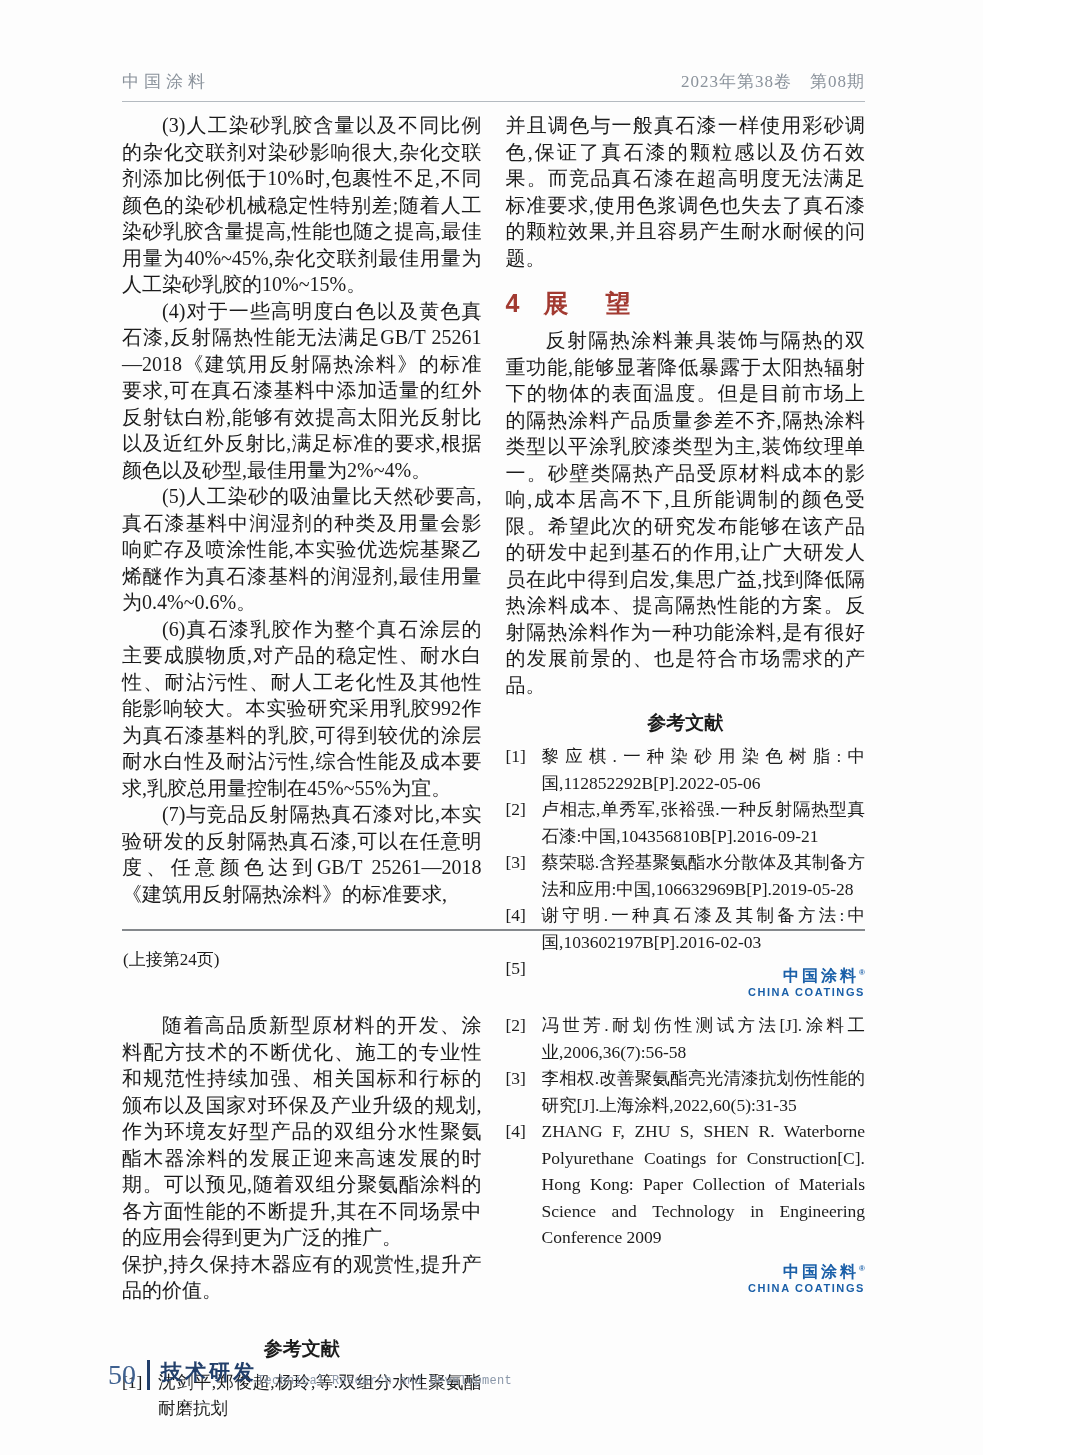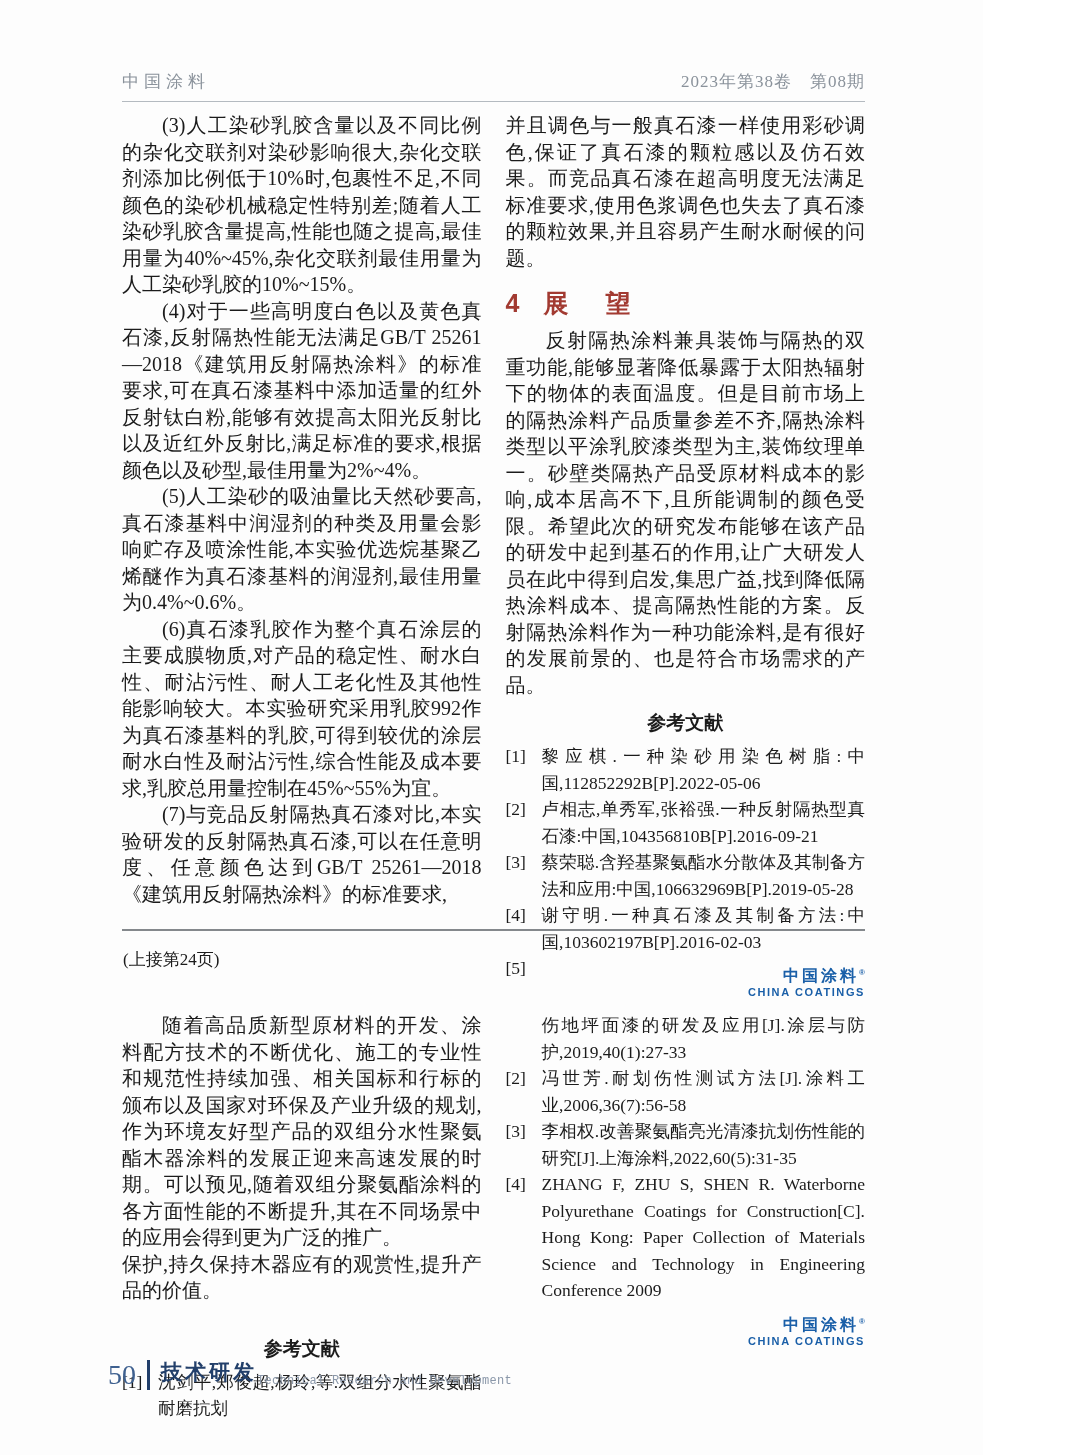--- a/index.html
+++ b/index.html
@@ -145,21 +145,20 @@
 
       <div class="refs-title" style="margin-top:32px;">参考文献</div>
 
       <div class="ref">
         <span class="ref-label">[1]</span>
         <span class="ref-text">沈剑平,郑俊超,杨玲,等.双组分水性聚氨酯耐磨抗划</span>
       </div>
     </div>
 
     <div class="col">
-      <div class="ref-cont">伤地坪面漆的研发及应用[J].涂层与防护,2019,40(1):27-33</div>
 
       <div class="ref">
         <span class="ref-label">[2]</span>
         <span class="ref-text">冯世芳.耐划伤性测试方法[J].涂料工业,2006,36(7):56-58</span>
       </div>
       <div class="ref">
         <span class="ref-label">[3]</span>
         <span class="ref-text">李相权.改善聚氨酯亮光清漆抗划伤性能的研究[J].上海涂料,2022,60(5):31-35</span>
       </div>
       <div class="ref">

